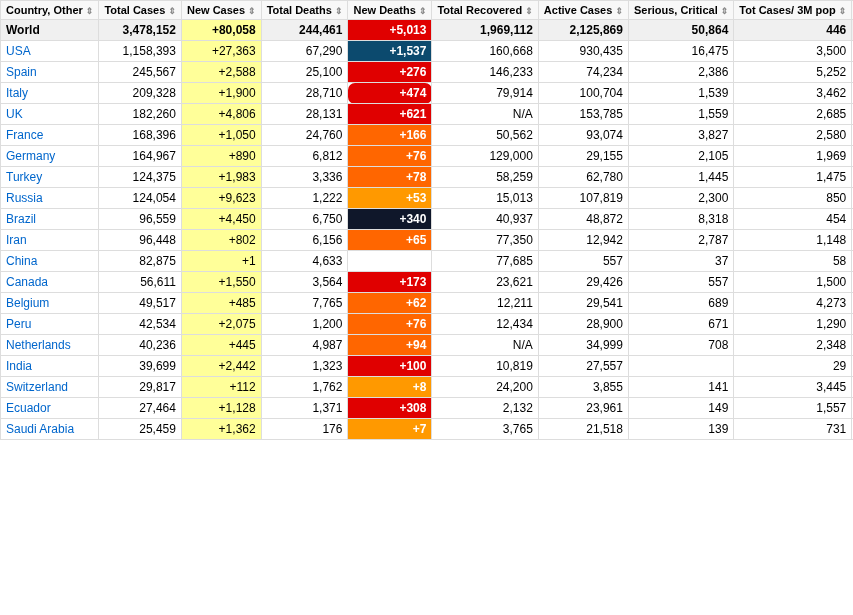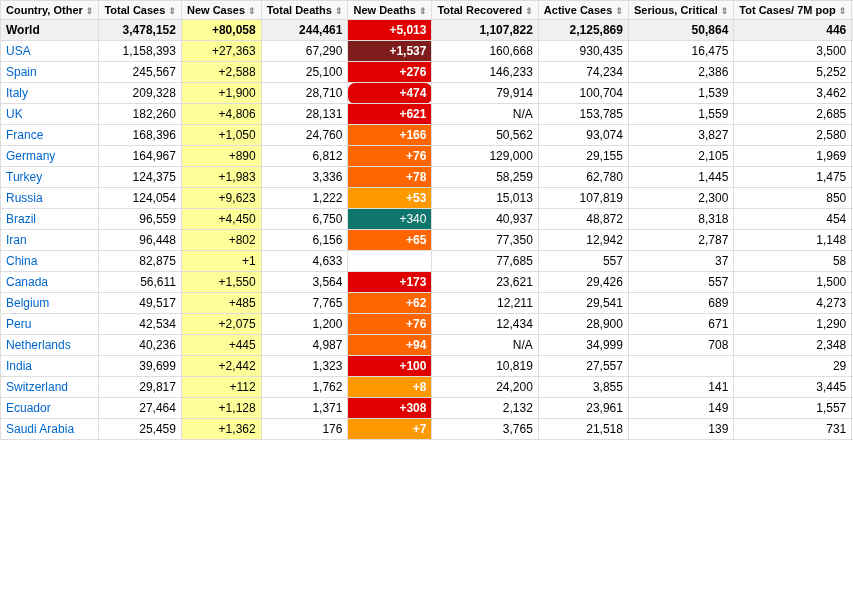--- a/index.html
+++ b/index.html
@@ -57,52 +57,52 @@
       </th>
       <th class="col-active">
         <span>Active Cases</span>
         <span class="sort-icon">⇕</span>
       </th>
       <th class="col-serious">
         <span>Serious, Critical</span>
         <span class="sort-icon">⇕</span>
       </th>
       <th class="col-tot-cases-pop">
-        <span>Tot Cases/ 7M pop</span>
+        <span>Tot Cases/ 3M pop</span>
         <span class="sort-icon">⇕</span>
       </th>
       <th class="col-deaths-pop">
         
         
       </th>
 
     </tr>
   </thead>
   <tbody id="table-body">
   <tr class="world-row">
   <td>World</td>
   <td>3,478,152</td>
   <td style="background:#ffff99">+80,058</td>
   <td>244,461</td>
   <td style="background:#e00000;color:#fff;font-weight:bold">+5,013</td>
-  <td>1,107,822</td>
+  <td>1,969,112</td>
   <td>2,125,869</td>
   <td>50,864</td>
   <td>446</td>
   <td>31.4</td>
 
 </tr>
       <tr>
     <td>
       <a href="#">USA</a>
     </td>
     <td>1,158,393</td>
     <td style="background:#ffff99;">+27,363</td>
     <td>67,290</td>
-    <td style="background:#7f1d1d;color:#fff;font-weight:bold;">+1,537</td>
+    <td style="background:#0c4a6e;color:#fff;font-weight:bold;">+1,537</td>
     <td>160,668</td>
     <td>930,435</td>
     <td>16,475</td>
     <td>3,500</td>
     <td>203</td>
 
   </tr>
       <tr>
     <td>
       <a href="#">Spain</a>
@@ -208,21 +208,21 @@
     <td>8</td>
 
   </tr>
       <tr>
     <td>
       <a href="#">Brazil</a>
     </td>
     <td>96,559</td>
     <td style="background:#ffff99;">+4,450</td>
     <td>6,750</td>
-    <td style="background:#0f766e;color:#fff;font-weight:normal;">+340</td>
+    <td style="background:#0f172a;color:#fff;font-weight:bold;">+340</td>
     <td>40,937</td>
     <td>48,872</td>
     <td>8,318</td>
     <td>454</td>
     <td>32</td>
 
   </tr>
       <tr>
     <td>
       <a href="#">Iran</a>

